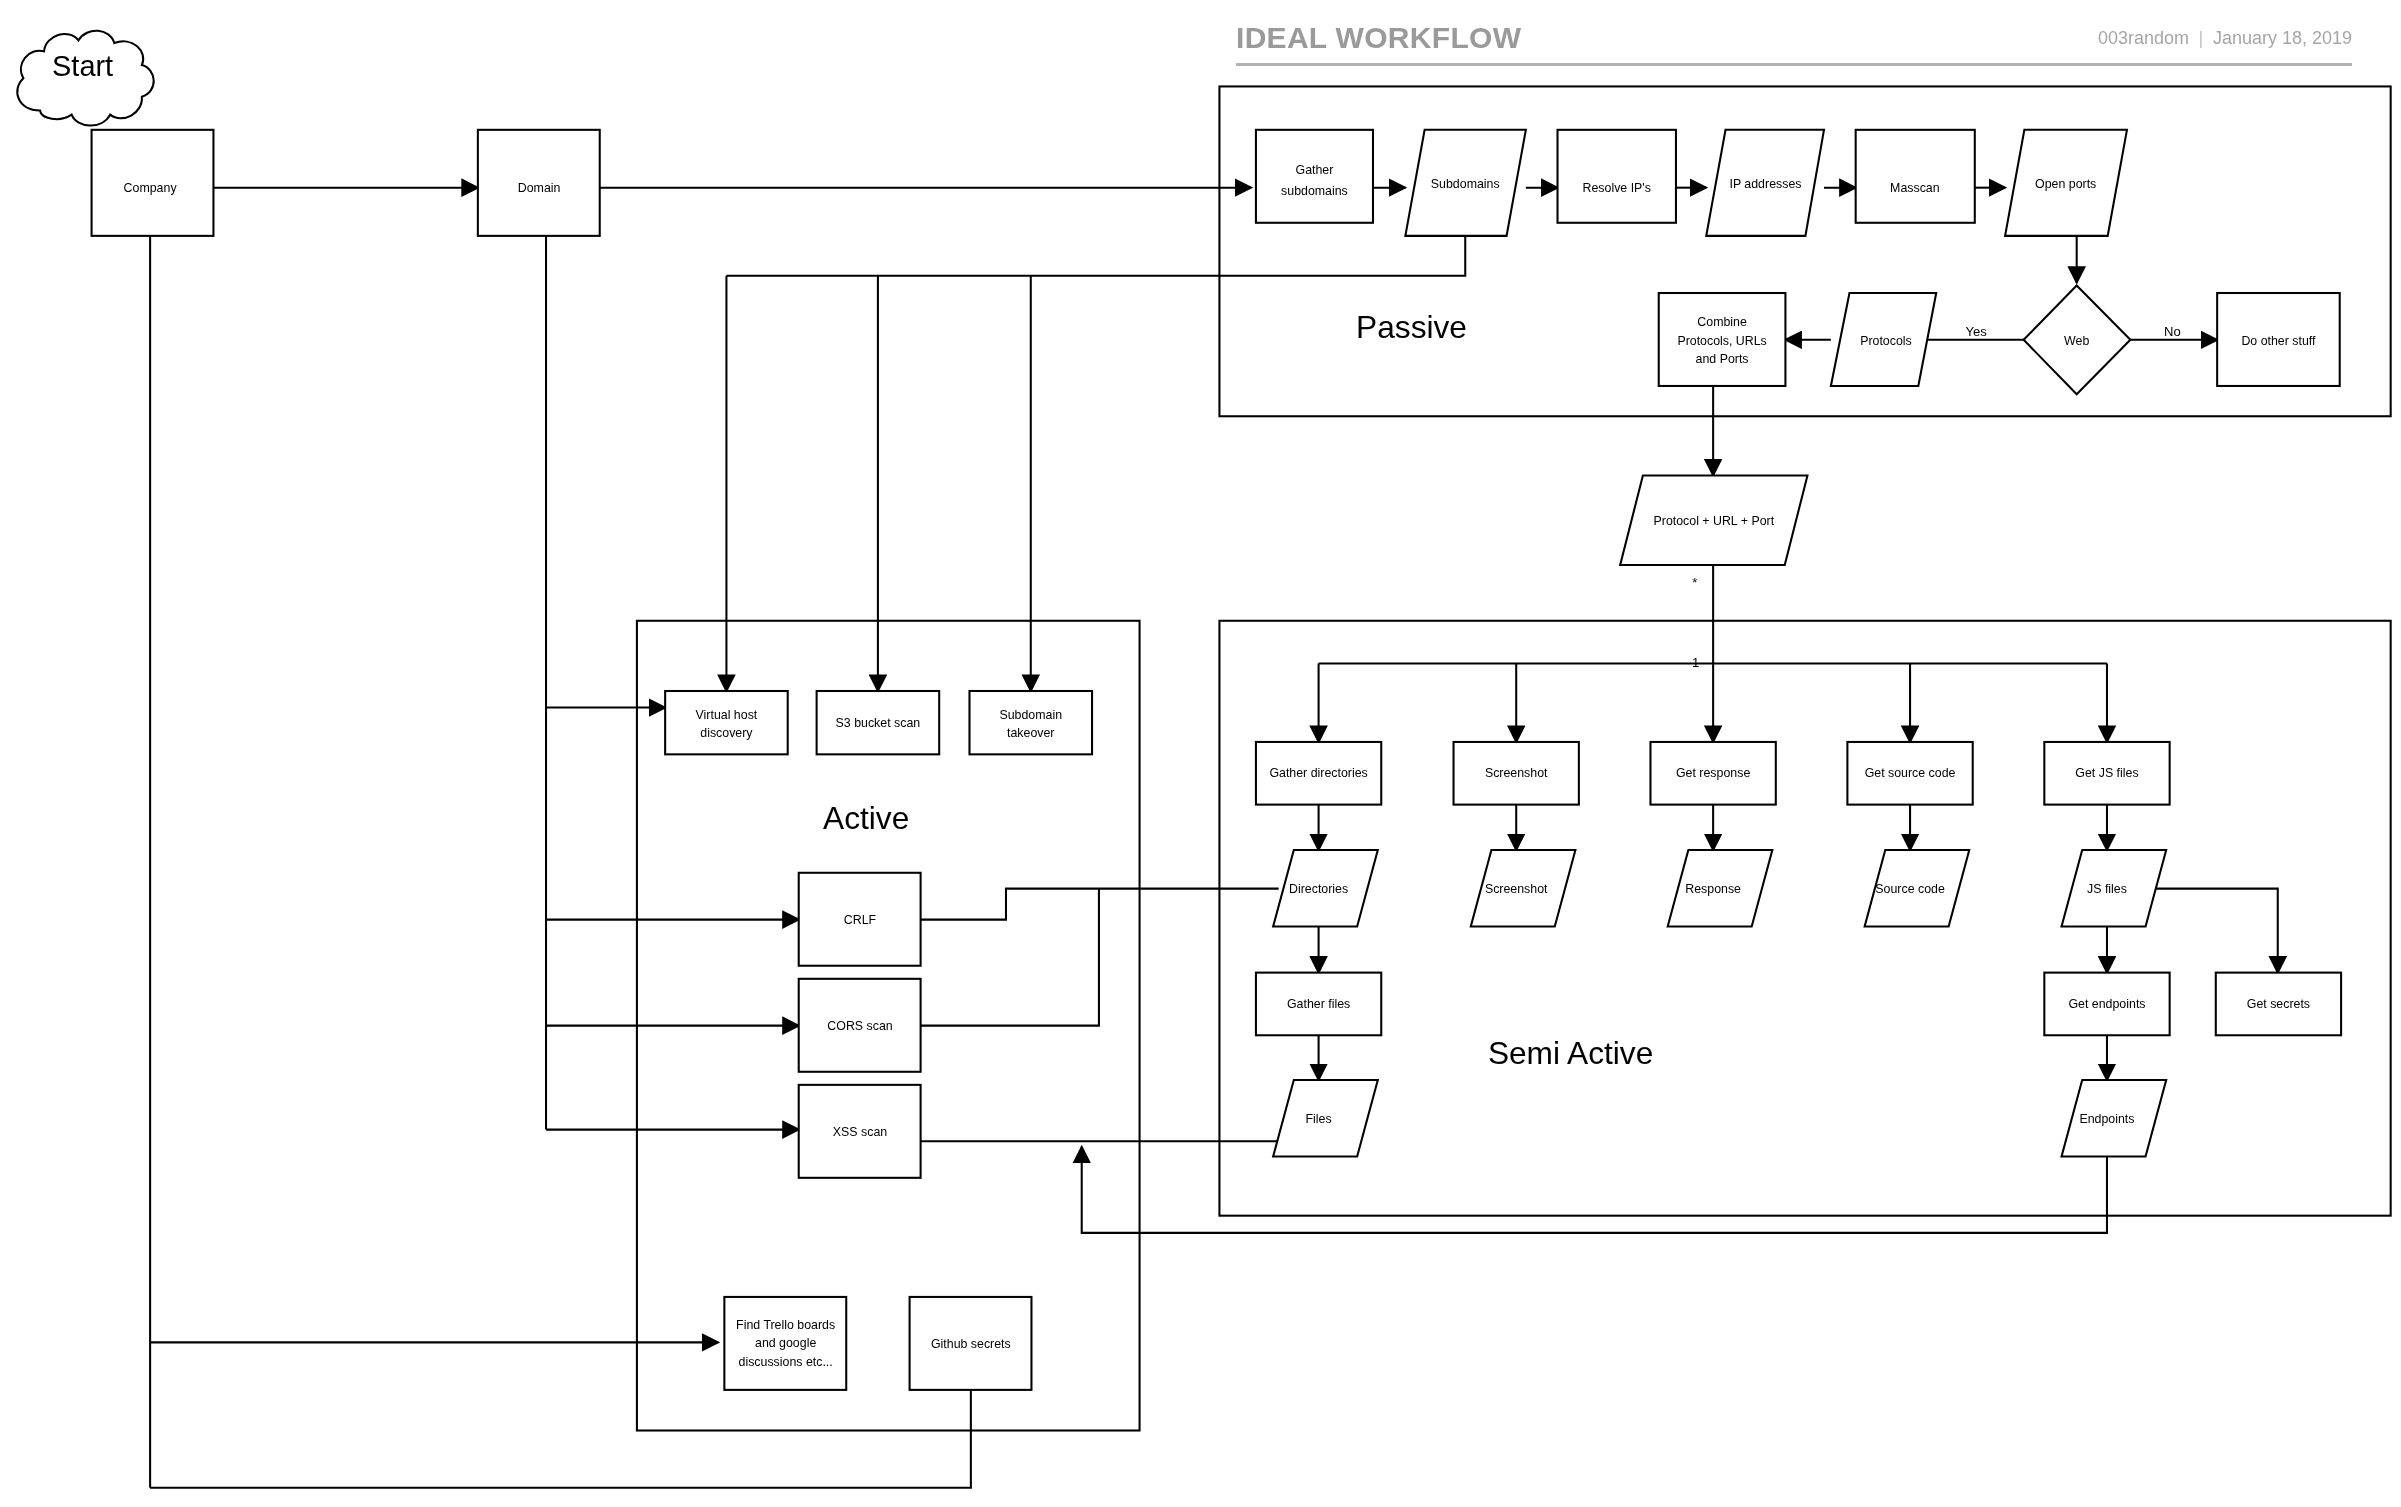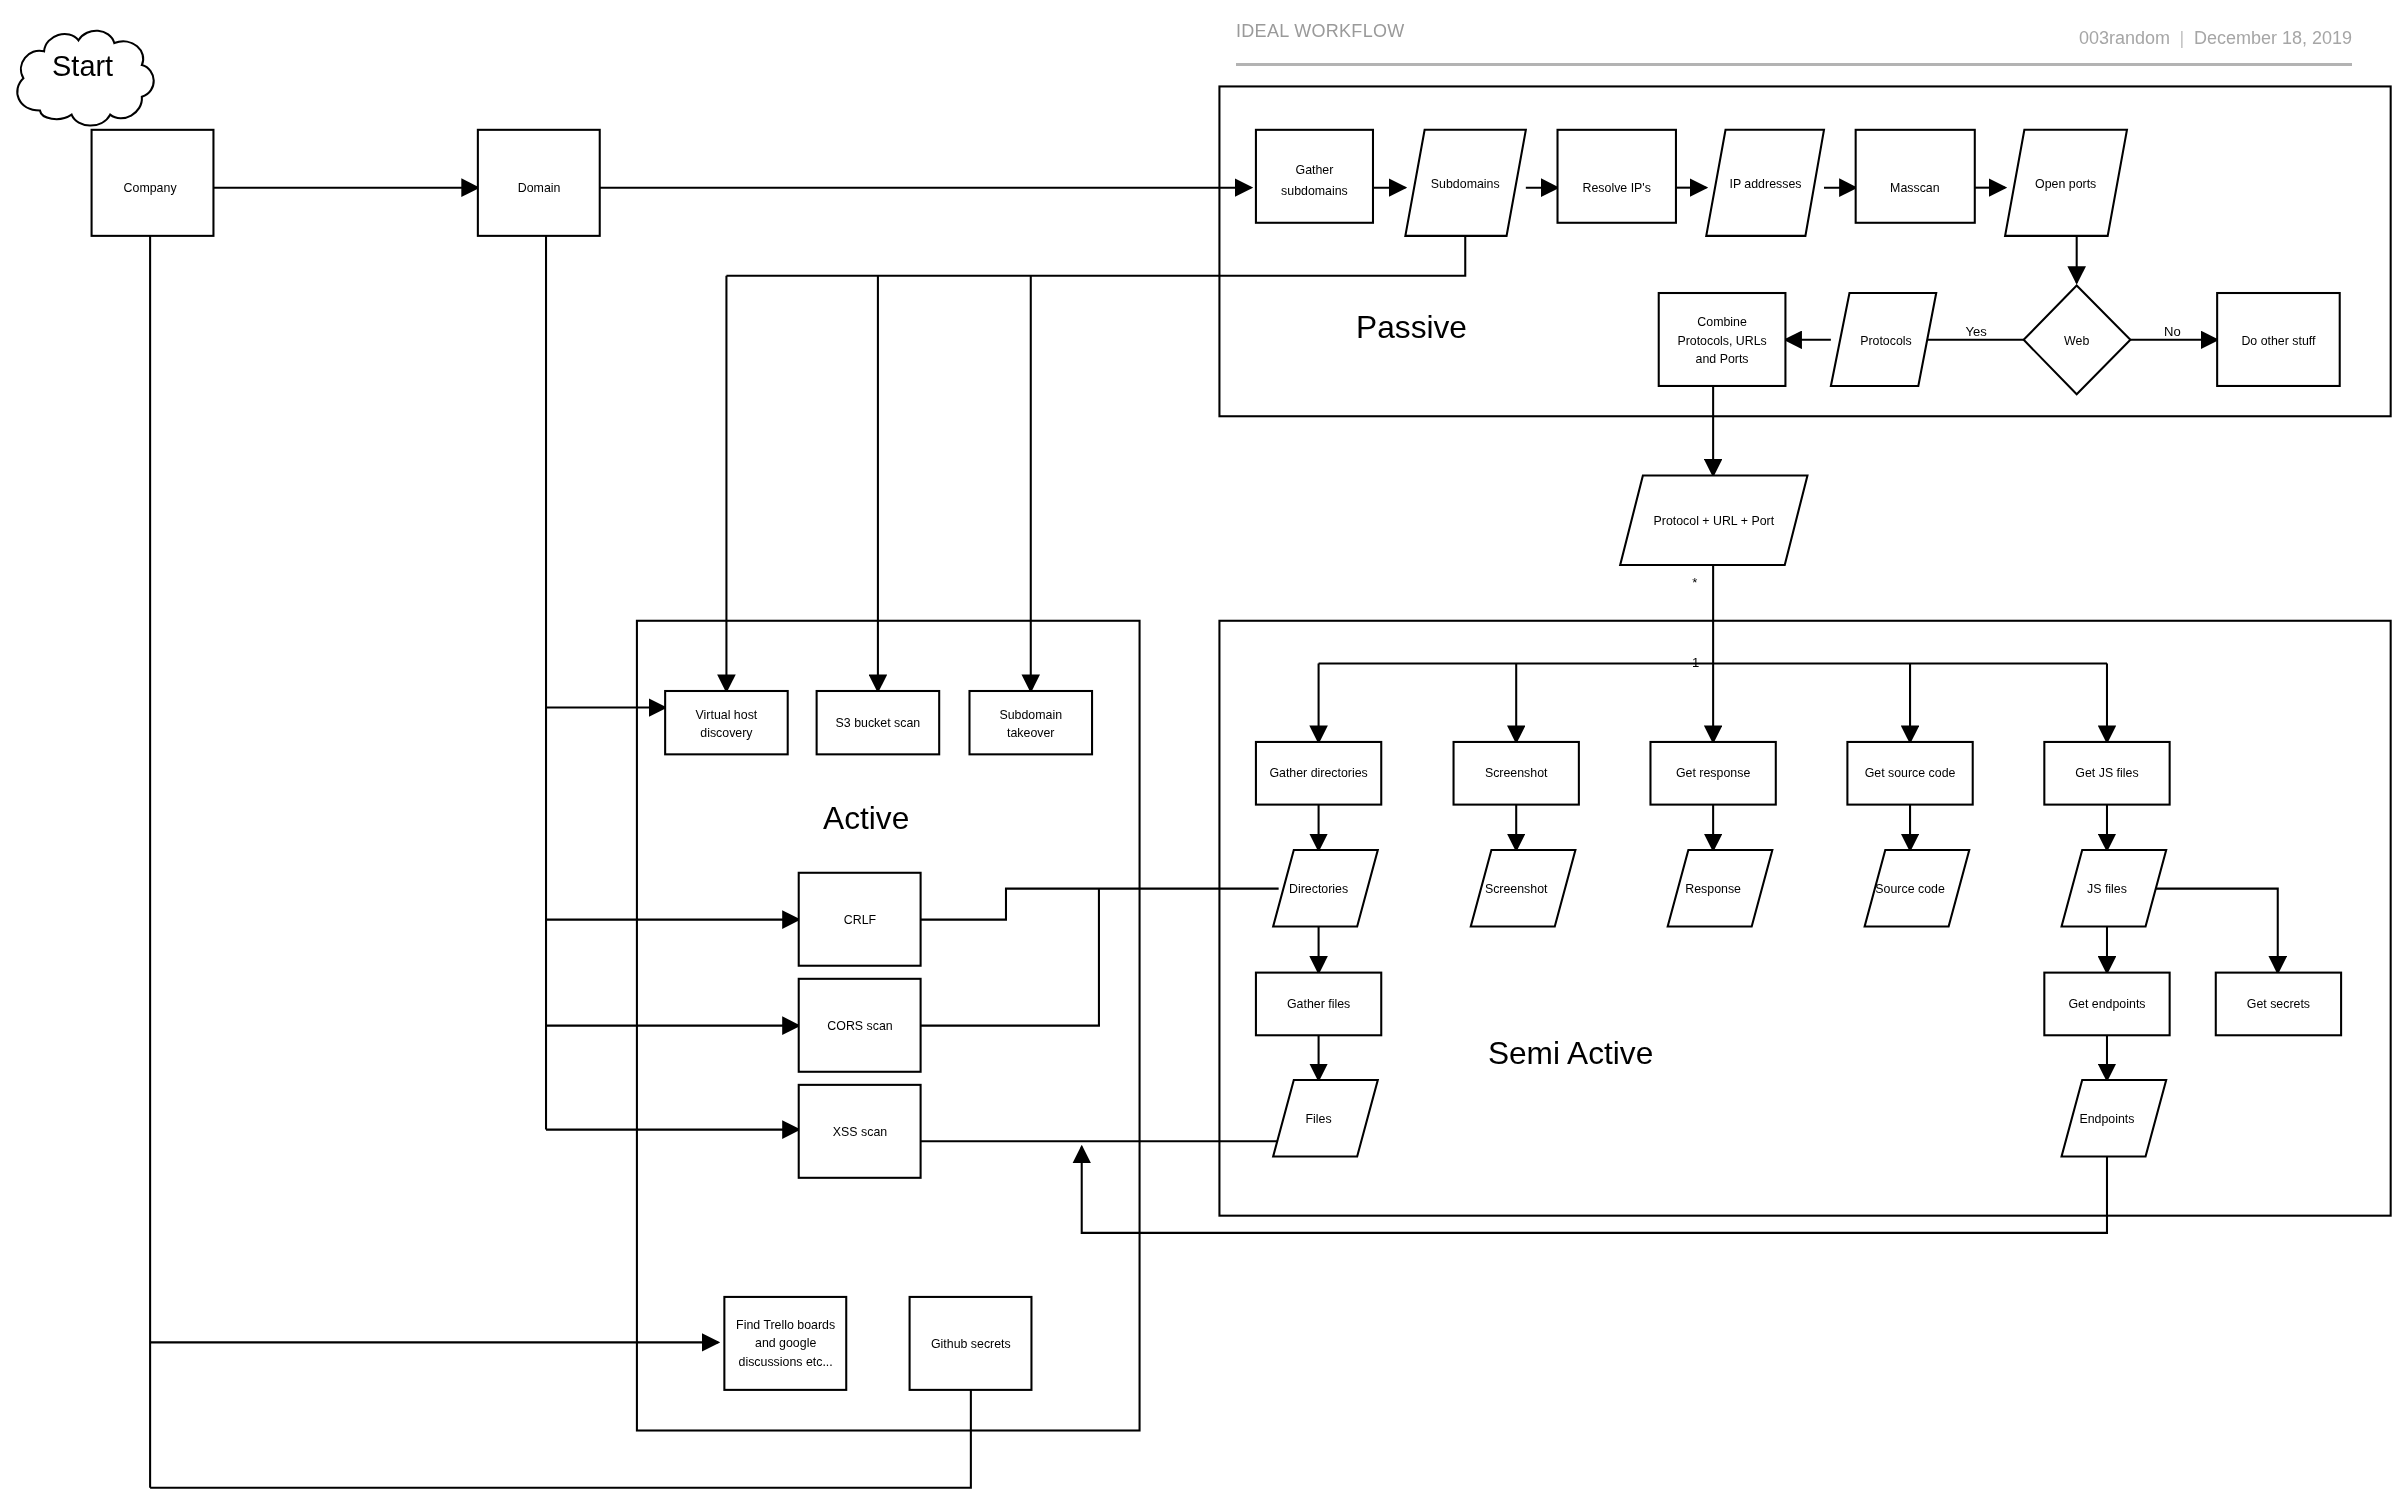--- a/index.html
+++ b/index.html
@@ -1,39 +1,39 @@
 <!DOCTYPE html>
 <html style="font-size:11px"><head>
 <meta charset="utf-8">
 <style>
   html,body{margin:0;padding:0;background:#ffffff;}
   body{font-family:"Liberation Sans", sans-serif;}
   #page{position:relative;width:2401px;height:1508px;background:#ffffff;overflow:hidden;}
   #header{position:absolute;left:1236px;top:20.7px;width:1116px;height:48px;}
-  #hdr-title{position:absolute;left:0;top:0;font-size:18px;font-weight:normal;color:#9a9a9a;letter-spacing:0.3px;}
+  #hdr-title{position:absolute;left:0;top:0;font-size:30px;font-weight:bold;color:#9a9a9a;letter-spacing:0.3px;}
   #hdr-meta{position:absolute;right:0;top:6.9px;font-size:18px;color:#a6a6a6;white-space:nowrap;}
   #hdr-meta .sep{display:inline-block;padding:0 9.6px;color:#c0c0c0;}
   #hdr-rule{position:absolute;left:1236px;top:63px;width:1116px;height:2.8px;background:#b3b3b3;}
   svg{position:absolute;left:0;top:0;}
   .grp-label{font-size:46px;fill:#000;font-family:"Liberation Sans", sans-serif;}
   .nlabel{font-size:18px;fill:#000;font-family:"Liberation Sans", sans-serif;}
   .elabel{font-size:19px;fill:#000;font-family:"Liberation Sans", sans-serif;}
   .startlabel{font-size:42px;fill:#000;font-family:"Liberation Sans", sans-serif;}
   .shape{fill:#ffffff;stroke:#000000;stroke-width:3;}
   .ln{stroke:#000000;stroke-width:3;fill:none;}
   .grpbox{fill:none;stroke:#000000;stroke-width:3;}
 </style>
 </head>
 <body>
 
 <div id="page">
 
   <div id="header">
     <div id="hdr-title">IDEAL WORKFLOW</div>
-    <div id="hdr-meta"><span>003random</span><span class="sep">|</span><span>December 18, 2019</span></div>
+    <div id="hdr-meta"><span>003random</span><span class="sep">|</span><span>January 18, 2019</span></div>
   </div>
   <div id="hdr-rule"></div>
 
   <svg width="2401" height="1508" viewBox="0 0 3487 2189">
     <defs>
       <marker id="ah" markerWidth="9" markerHeight="9" refX="8" refY="4.5" orient="auto" markerUnits="strokeWidth">
         <path d="M0,0 L9,4.5 L0,9 z" fill="#000"></path>
       </marker>
     </defs>
 

